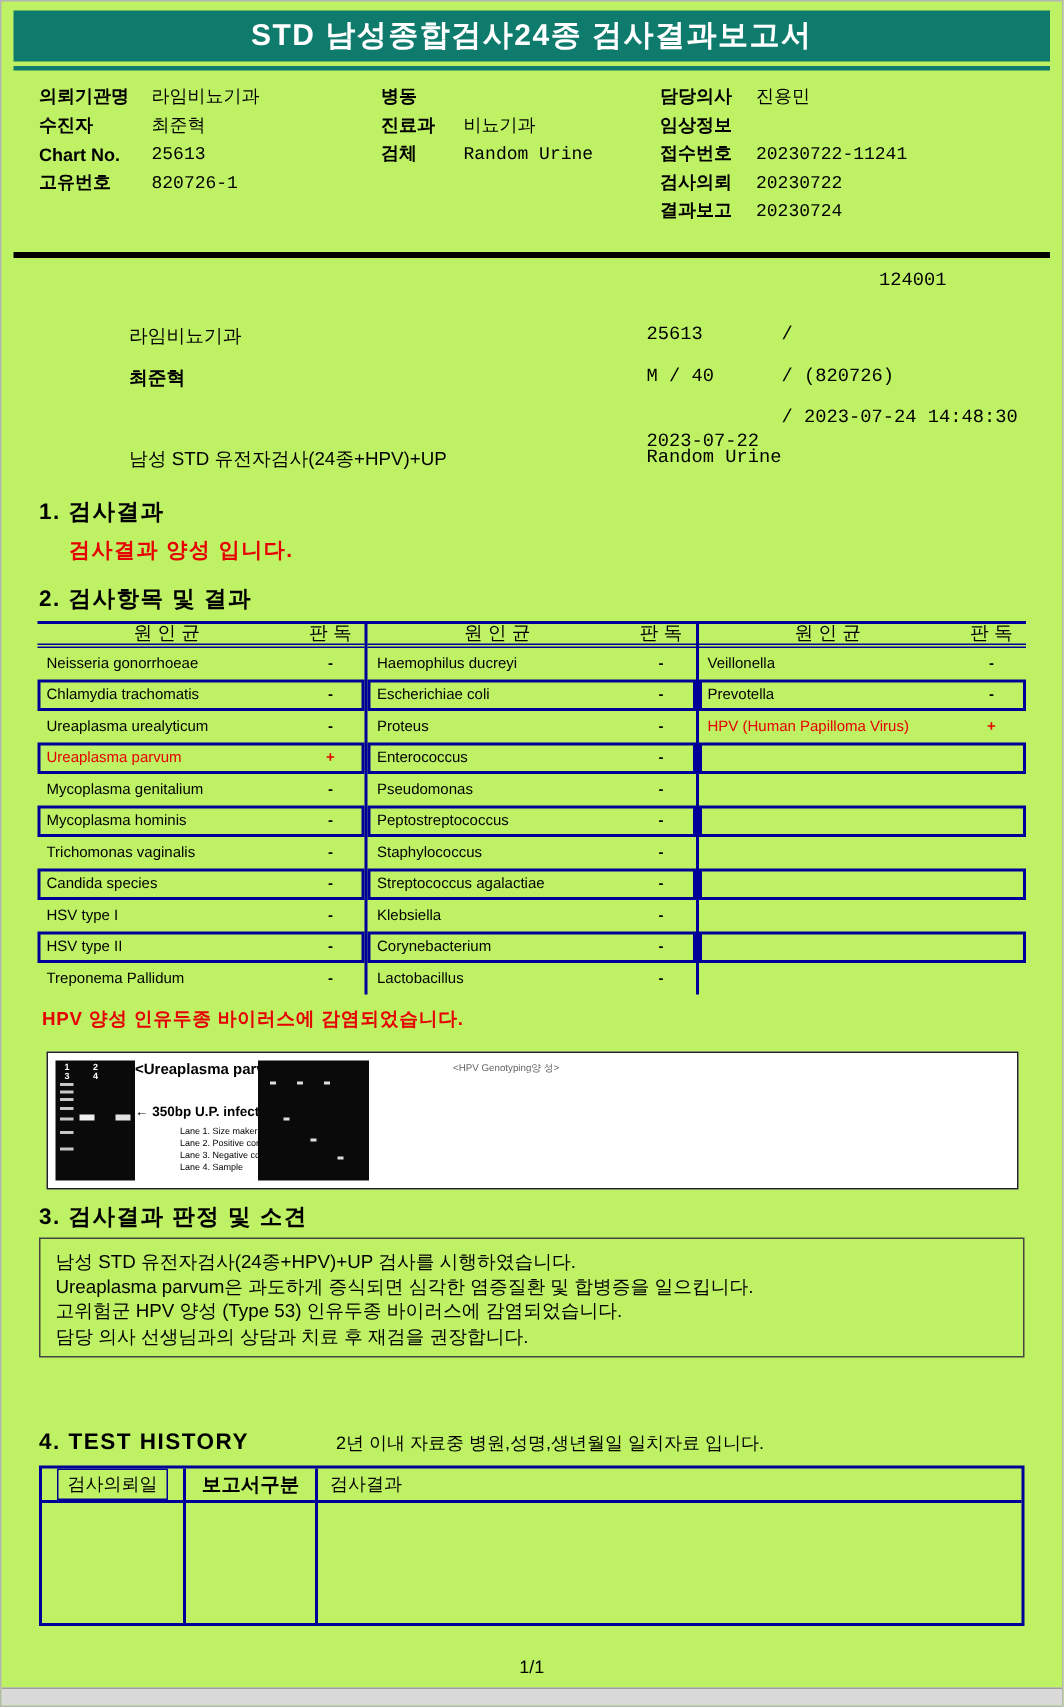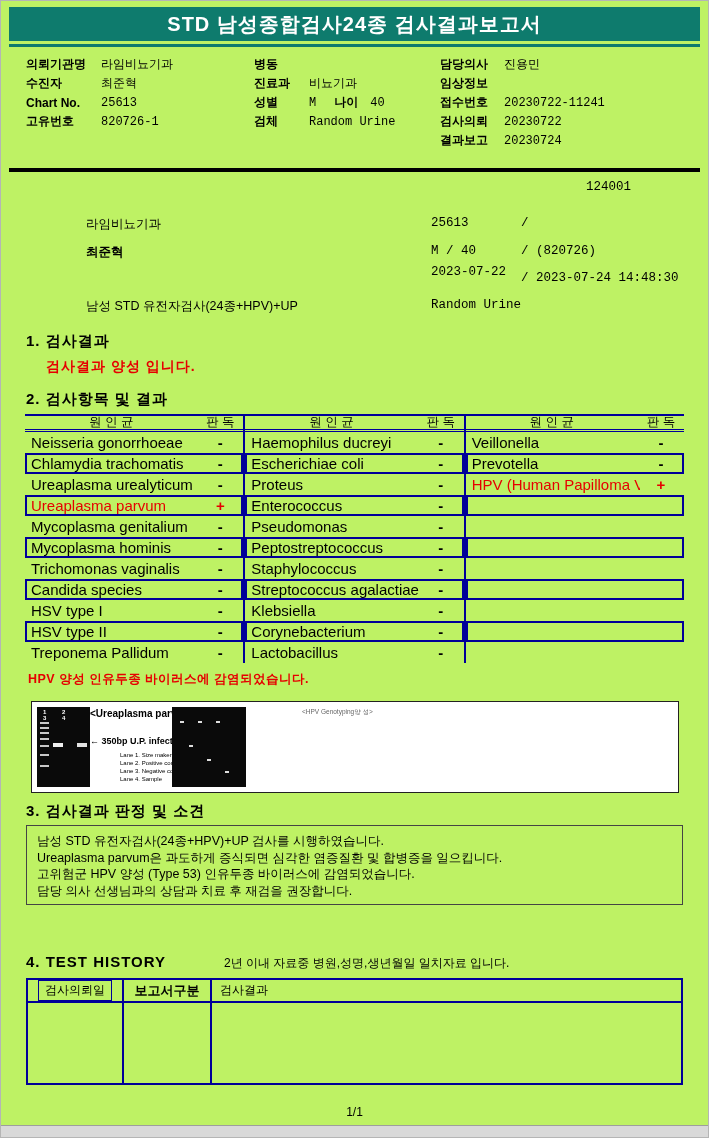--- a/index.html
+++ b/index.html
@@ -25,37 +25,37 @@
   .summary { position:relative; height:156px; font-size:12.5px; }
   .abs { position:absolute; white-space:nowrap; }
   .mono { font-family:Liberation Mono, monospace; font-size:12.5px; }
   .s-doc  { top:8px;  left:585px; }
   .s-hosp { top:44px; left:85px; }
   .s-chart{ top:44px; left:430px; }
   .s-sl1  { top:44px; left:520px; }
   .s-name { top:72px; left:85px; font-weight:bold; }
   .s-sexage{ top:72px; left:430px; }
   .s-birth{ top:72px; left:520px; }
-  .s-reqd { top:93px; left:430px; }
+  .s-reqd { top:115px; left:430px; }
   .s-repd { top:99px; left:520px; }
   .s-test { top:126px; left:85px; }
   .s-spec { top:126px; left:430px; }
 
   .sec-h { font-size:15px; font-weight:bold; letter-spacing:1px; }
   .sec1-h { margin:4px 0 0 25px; }
   .sec1-result { margin:7px 0 0 45px; color:#e60000; font-weight:bold; font-size:14px; letter-spacing:1px; }
   .sec2-h { margin:14px 0 0 25px; }
 
   .results { display:flex; margin:5px 24px 0; border-top:2px solid #000099; }
   .rgroup { flex:1; min-width:0; }
   .rgroup + .rgroup { border-left:2px solid #000099; }
   .rhead { display:flex; height:16px; align-items:center; border-bottom:3px double #000099; font-size:12.5px; }
   .rhead-name { flex:1; text-align:center; }
   .rhead-res { width:46px; text-align:center; }
-  .rrow { display:flex; height:21px; align-items:center; border:2px solid transparent; font-size:15px; }
+  .rrow { display:flex; height:21px; align-items:center; border:2px solid transparent; font-size:10px; }
   .rrow.boxed { border-color:#000099; }
   .rname { flex:1; padding-left:4px; white-space:nowrap; overflow:hidden; }
   .rres { width:42px; text-align:center; font-weight:bold; }
   .rrow.pos { color:#e60000; }
 
   .red-note { margin:8px 0 0 27px; color:#e60000; font-size:12.5px; font-weight:bold; letter-spacing:0.5px; }
 
   .gel-box { margin:13px 29px 0 30px; height:92px; border:1px solid #222; position:relative; background:#fff; }
   .gel1 { position:absolute; left:5px; top:5px; width:53px; height:80px; background:#0a0a0a; overflow:hidden; }
   .lane-numbers { color:#fff; font-size:6px; font-weight:bold; letter-spacing:7px; padding:2px 0 0 6px; }
@@ -114,26 +114,20 @@
         </div>
       </div>
     <div class="pcol pcol-2">
         <div class="prow">
           <span class="plabel">병동</span>
           <span class="pvalue"></span>
         </div>
         <div class="prow">
           <span class="plabel">진료과</span>
           <span class="pvalue">비뇨기과</span>
-        </div>
-        <div class="prow">
-          <span class="plabel">성별</span>
-          <span class="pvalue">M</span>
-          <span class="pextra-label">나이</span>
-          <span class="pvalue">40</span>
         </div>
         <div class="prow">
           <span class="plabel">검체</span>
           <span class="pvalue">Random Urine</span>
         </div>
       </div>
     <div class="pcol pcol-3">
         <div class="prow">
           <span class="plabel">담당의사</span>
           <span class="pvalue">진용민</span>

